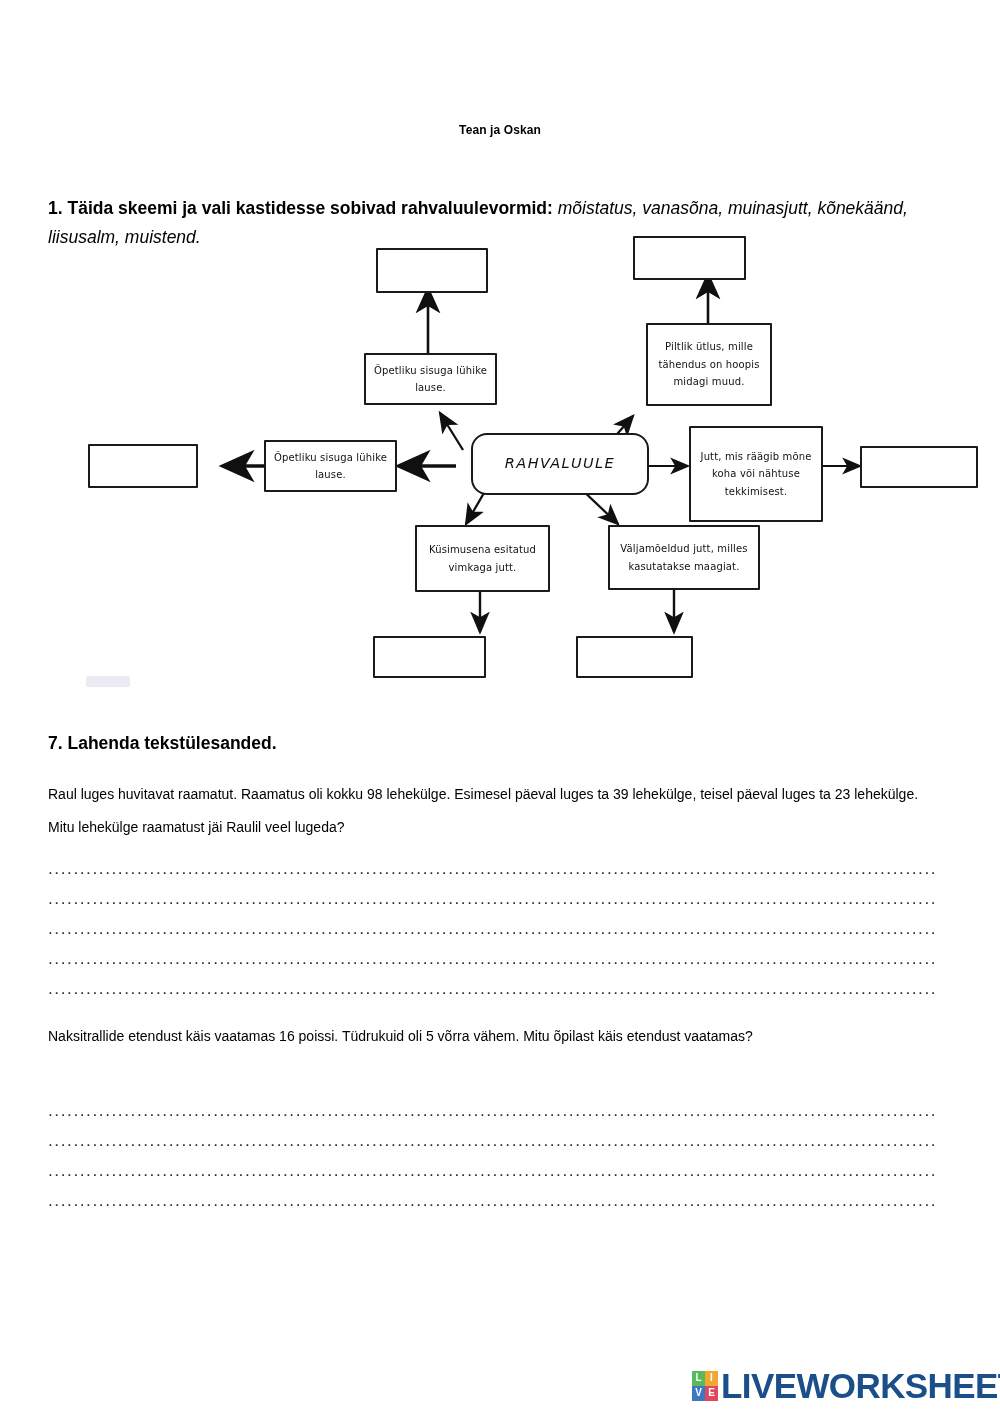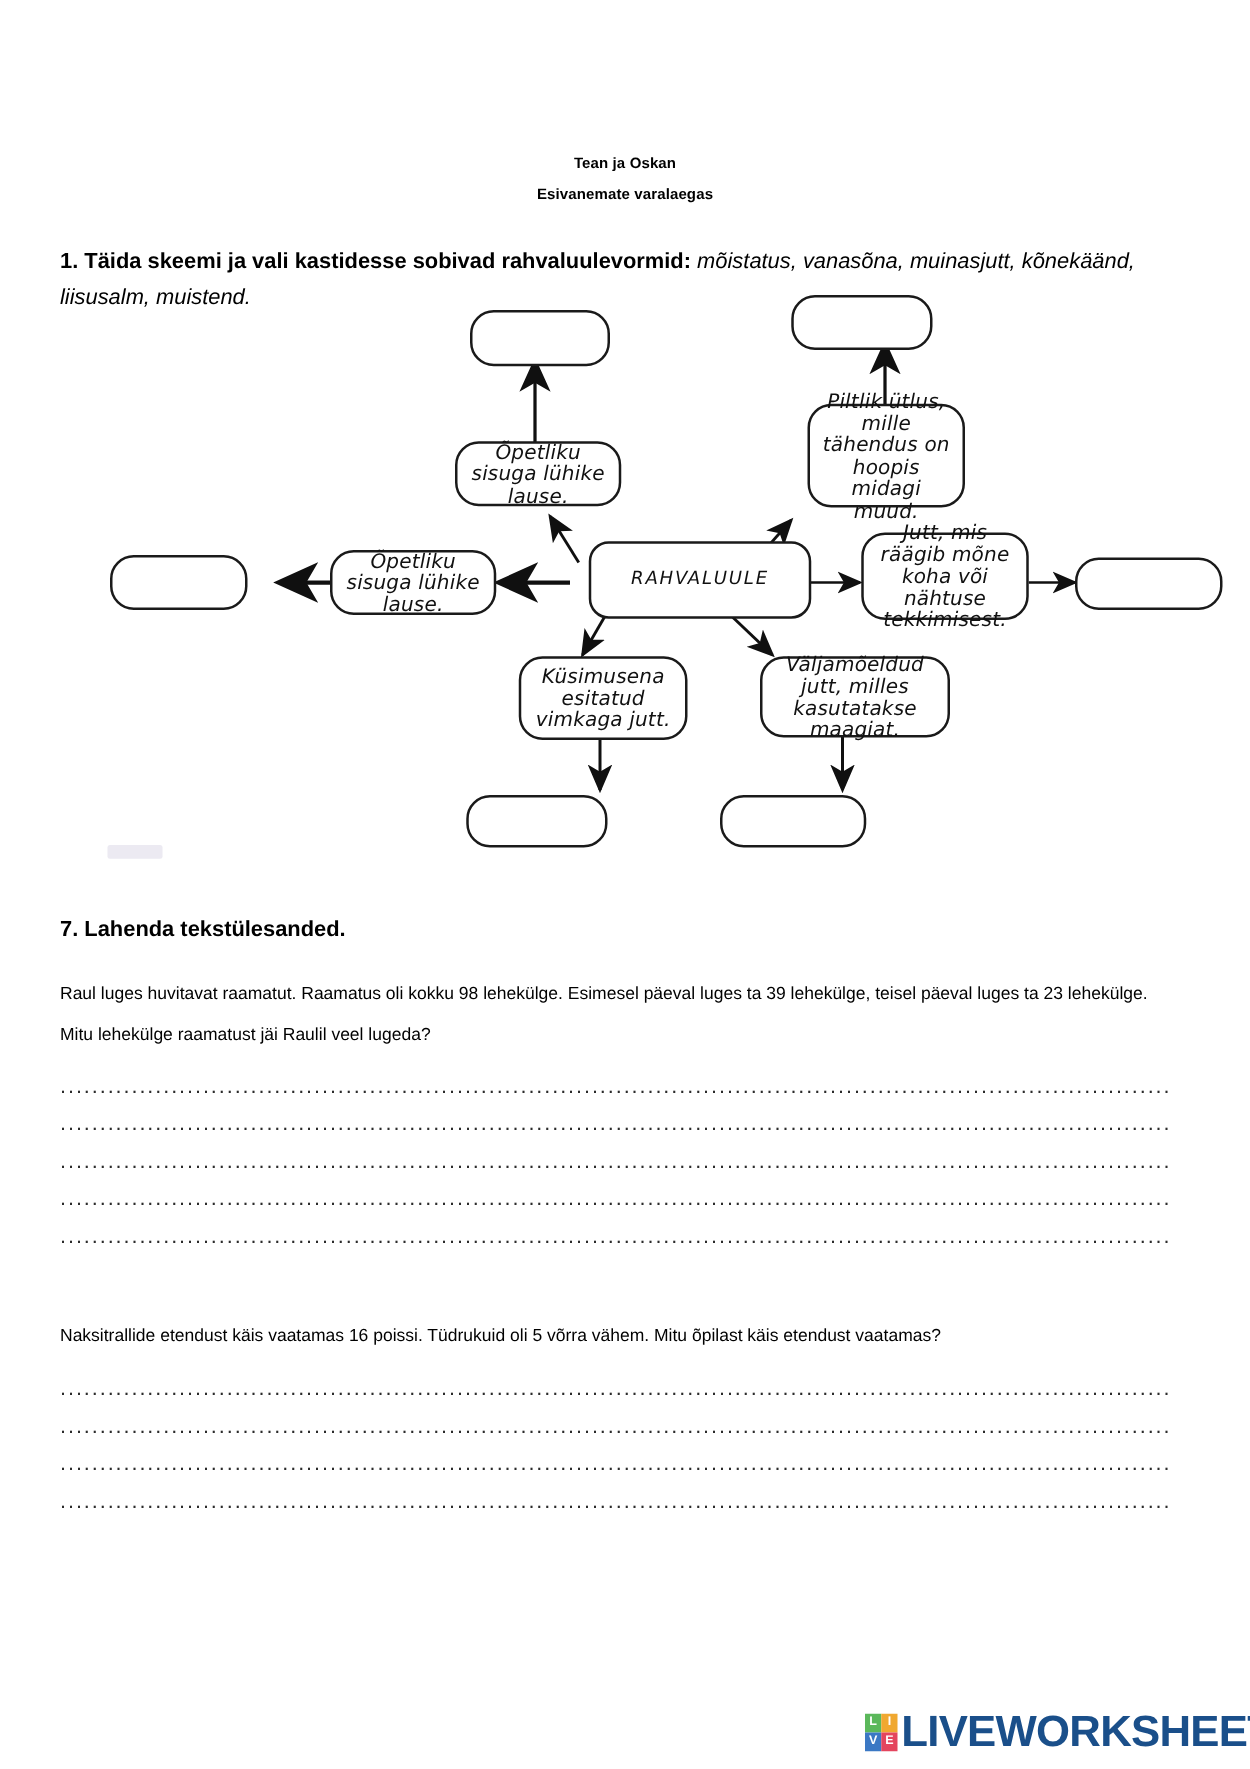--- a/index.html
+++ b/index.html
@@ -58,33 +58,32 @@
   .diagram svg {
     position: absolute;
     top: 0;
     left: 0;
     width: 940px;
     height: 470px;
   }
   .node {
     position: absolute;
     border: 2.4px solid #1a1a1a;
-    border-radius: 19px;
+    border-radius: 1px;
     background: #ffffff;
     display: flex;
     align-items: center;
     justify-content: center;
     text-align: center;
     font-family: "DejaVu Sans", sans-serif;
-    font-size: 16px;
+    font-size: 10px;
     line-height: 17.5px;
     color: #111111;
     padding: 2px 6px;
     letter-spacing: 0.15px;
-    font-style: italic;
   }
   .node.blank {
     border-width: 2.6px;
   }
   .node.center {
     font-size: 14.5px;
     letter-spacing: 1.4px;
     font-style: italic;
     border-radius: 16px;
   }
@@ -107,21 +106,21 @@
     font-weight: bold;
   }
   .prob {
     position: absolute;
     left: 48px;
     width: 880px;
     font-size: 14px;
     line-height: 33px;
   }
   .prob.p1 { top: 778px; }
-  .prob.p2 { top: 1020px; margin-top: 32px; }
+  .prob.p2 { top: 1020px; }
 
   .answer-lines {
     position: absolute;
     left: 48px;
     width: 890px;
   }
   .answer-lines.a1 { top: 853px; }
   .answer-lines.a2 { top: 1095px; }
   .dotline {
     height: 30px;
@@ -165,21 +164,20 @@
     letter-spacing: -0.6px;
     font-family: "Liberation Sans", sans-serif;
     line-height: 1;
   }
 </style>
 </head>
 <body>
 
 <div class="sheet-title">
   <div>Tean ja Oskan</div>
-  <div>Esivanemate varalaegas</div>
 </div>
 
 <div class="task1-instruction"><span class="lead">1. Täida skeemi ja vali kastidesse sobivad rahvaluulevormid:</span><span class="terms"> mõistatus, vanasõna, muinasjutt, kõnekäänd, liisusalm, muistend.</span></div>
 
 <div class="diagram">
 
   <svg viewBox="0 0 940 470">
     <defs>
       <marker id="ah" markerWidth="10" markerHeight="9" refX="8.5" refY="4.5" orient="auto">
         <path d="M0,0.4 L9.6,4.5 L0,8.6 L2.4,4.5 Z" fill="#101010"></path>
@@ -225,21 +223,21 @@
   <div class="node blank" style="left:325px; top:408px; width:113px; height:42px;"></div>
 
   <div class="node blank" style="left:528px; top:408px; width:117px; height:42px;"></div>
 
   <div class="node" style="left:316px; top:125px; width:133px; height:52px;">Õpetliku sisuga lühike lause.</div>
 
   <div class="node" style="left:598px; top:95px; width:126px; height:83px;">Piltlik ütlus, mille tähendus on hoopis midagi muud.</div>
 
   <div class="node" style="left:216px; top:212px; width:133px; height:52px;">Õpetliku sisuga lühike lause.</div>
 
-  <div class="node" style="left:641px; top:198px; width:134px; height:70px;">Jutt, mis räägib mõne koha või nähtuse tekkimisest.</div>
+  <div class="node" style="left:641px; top:198px; width:134px; height:96px;">Jutt, mis räägib mõne koha või nähtuse tekkimisest.</div>
 
   <div class="node" style="left:367px; top:297px; width:135px; height:67px;">Küsimusena esitatud vimkaga jutt.</div>
 
   <div class="node" style="left:560px; top:297px; width:152px; height:65px;">Väljamõeldud jutt, milles kasutatakse maagiat.</div>
 
   <div class="node center" style="left:423px; top:205px; width:178px; height:62px;">RAHVALUULE</div>
 
   <div class="smudge"></div>
 </div>
 

